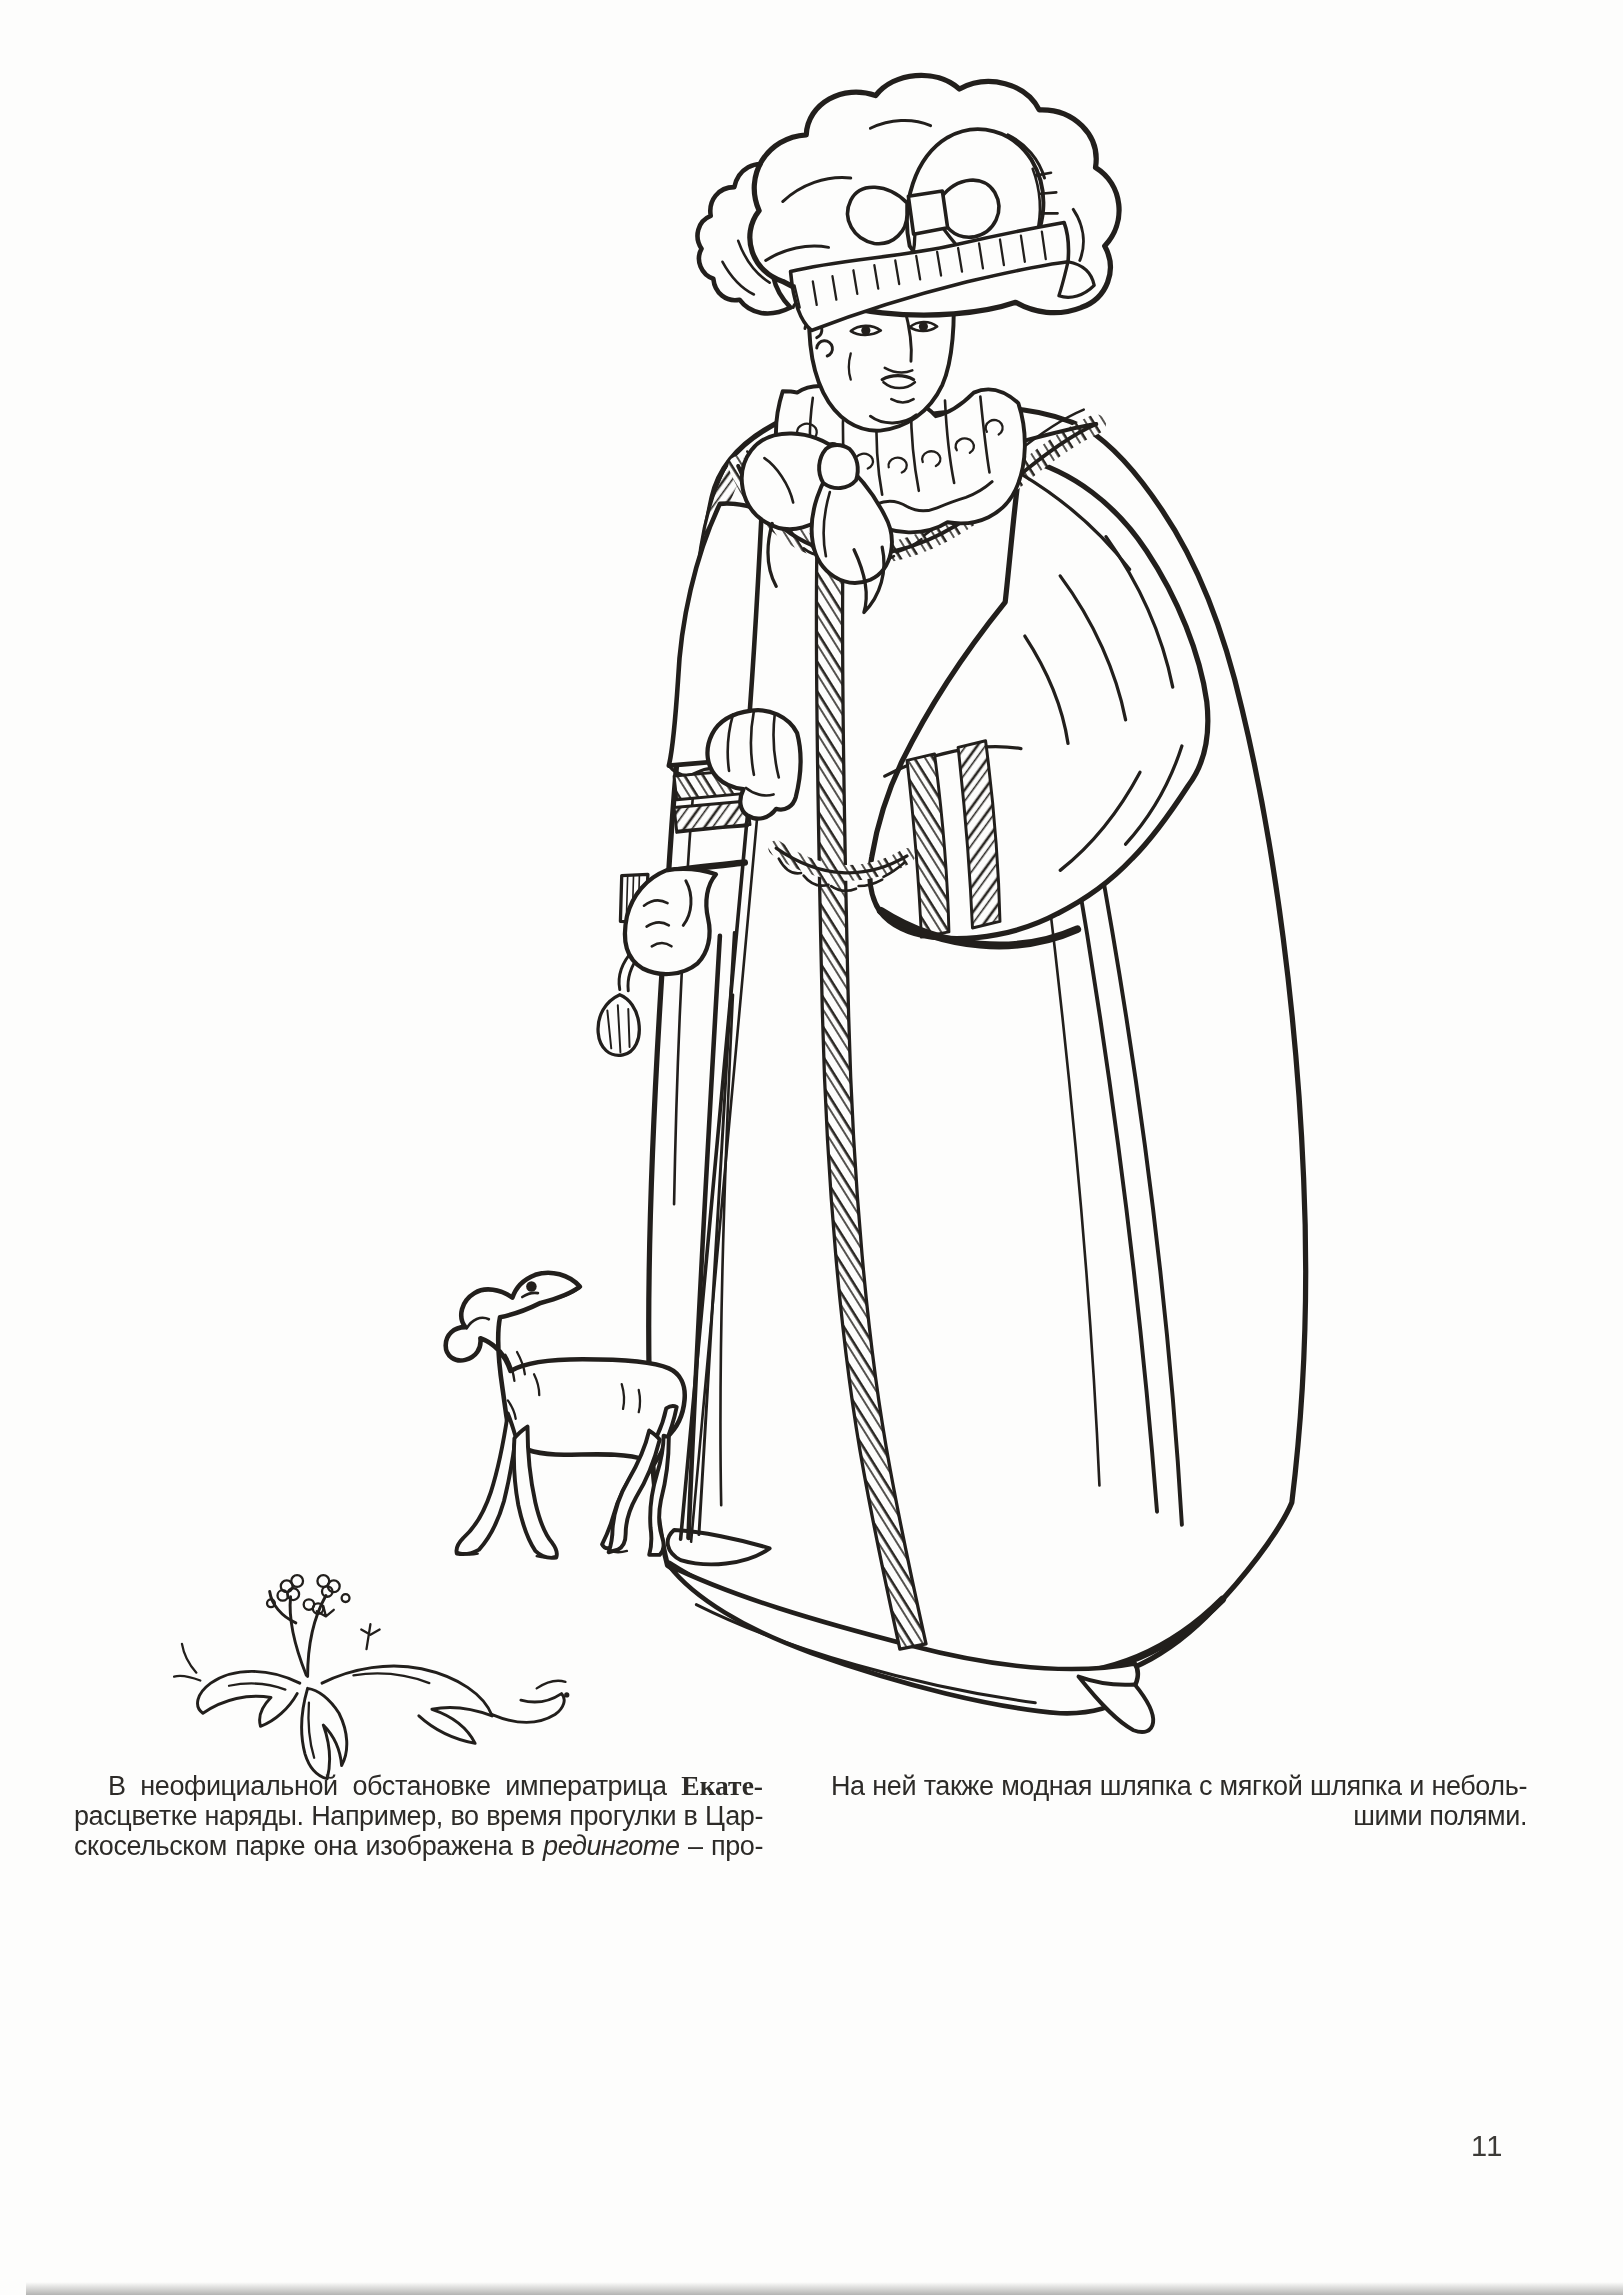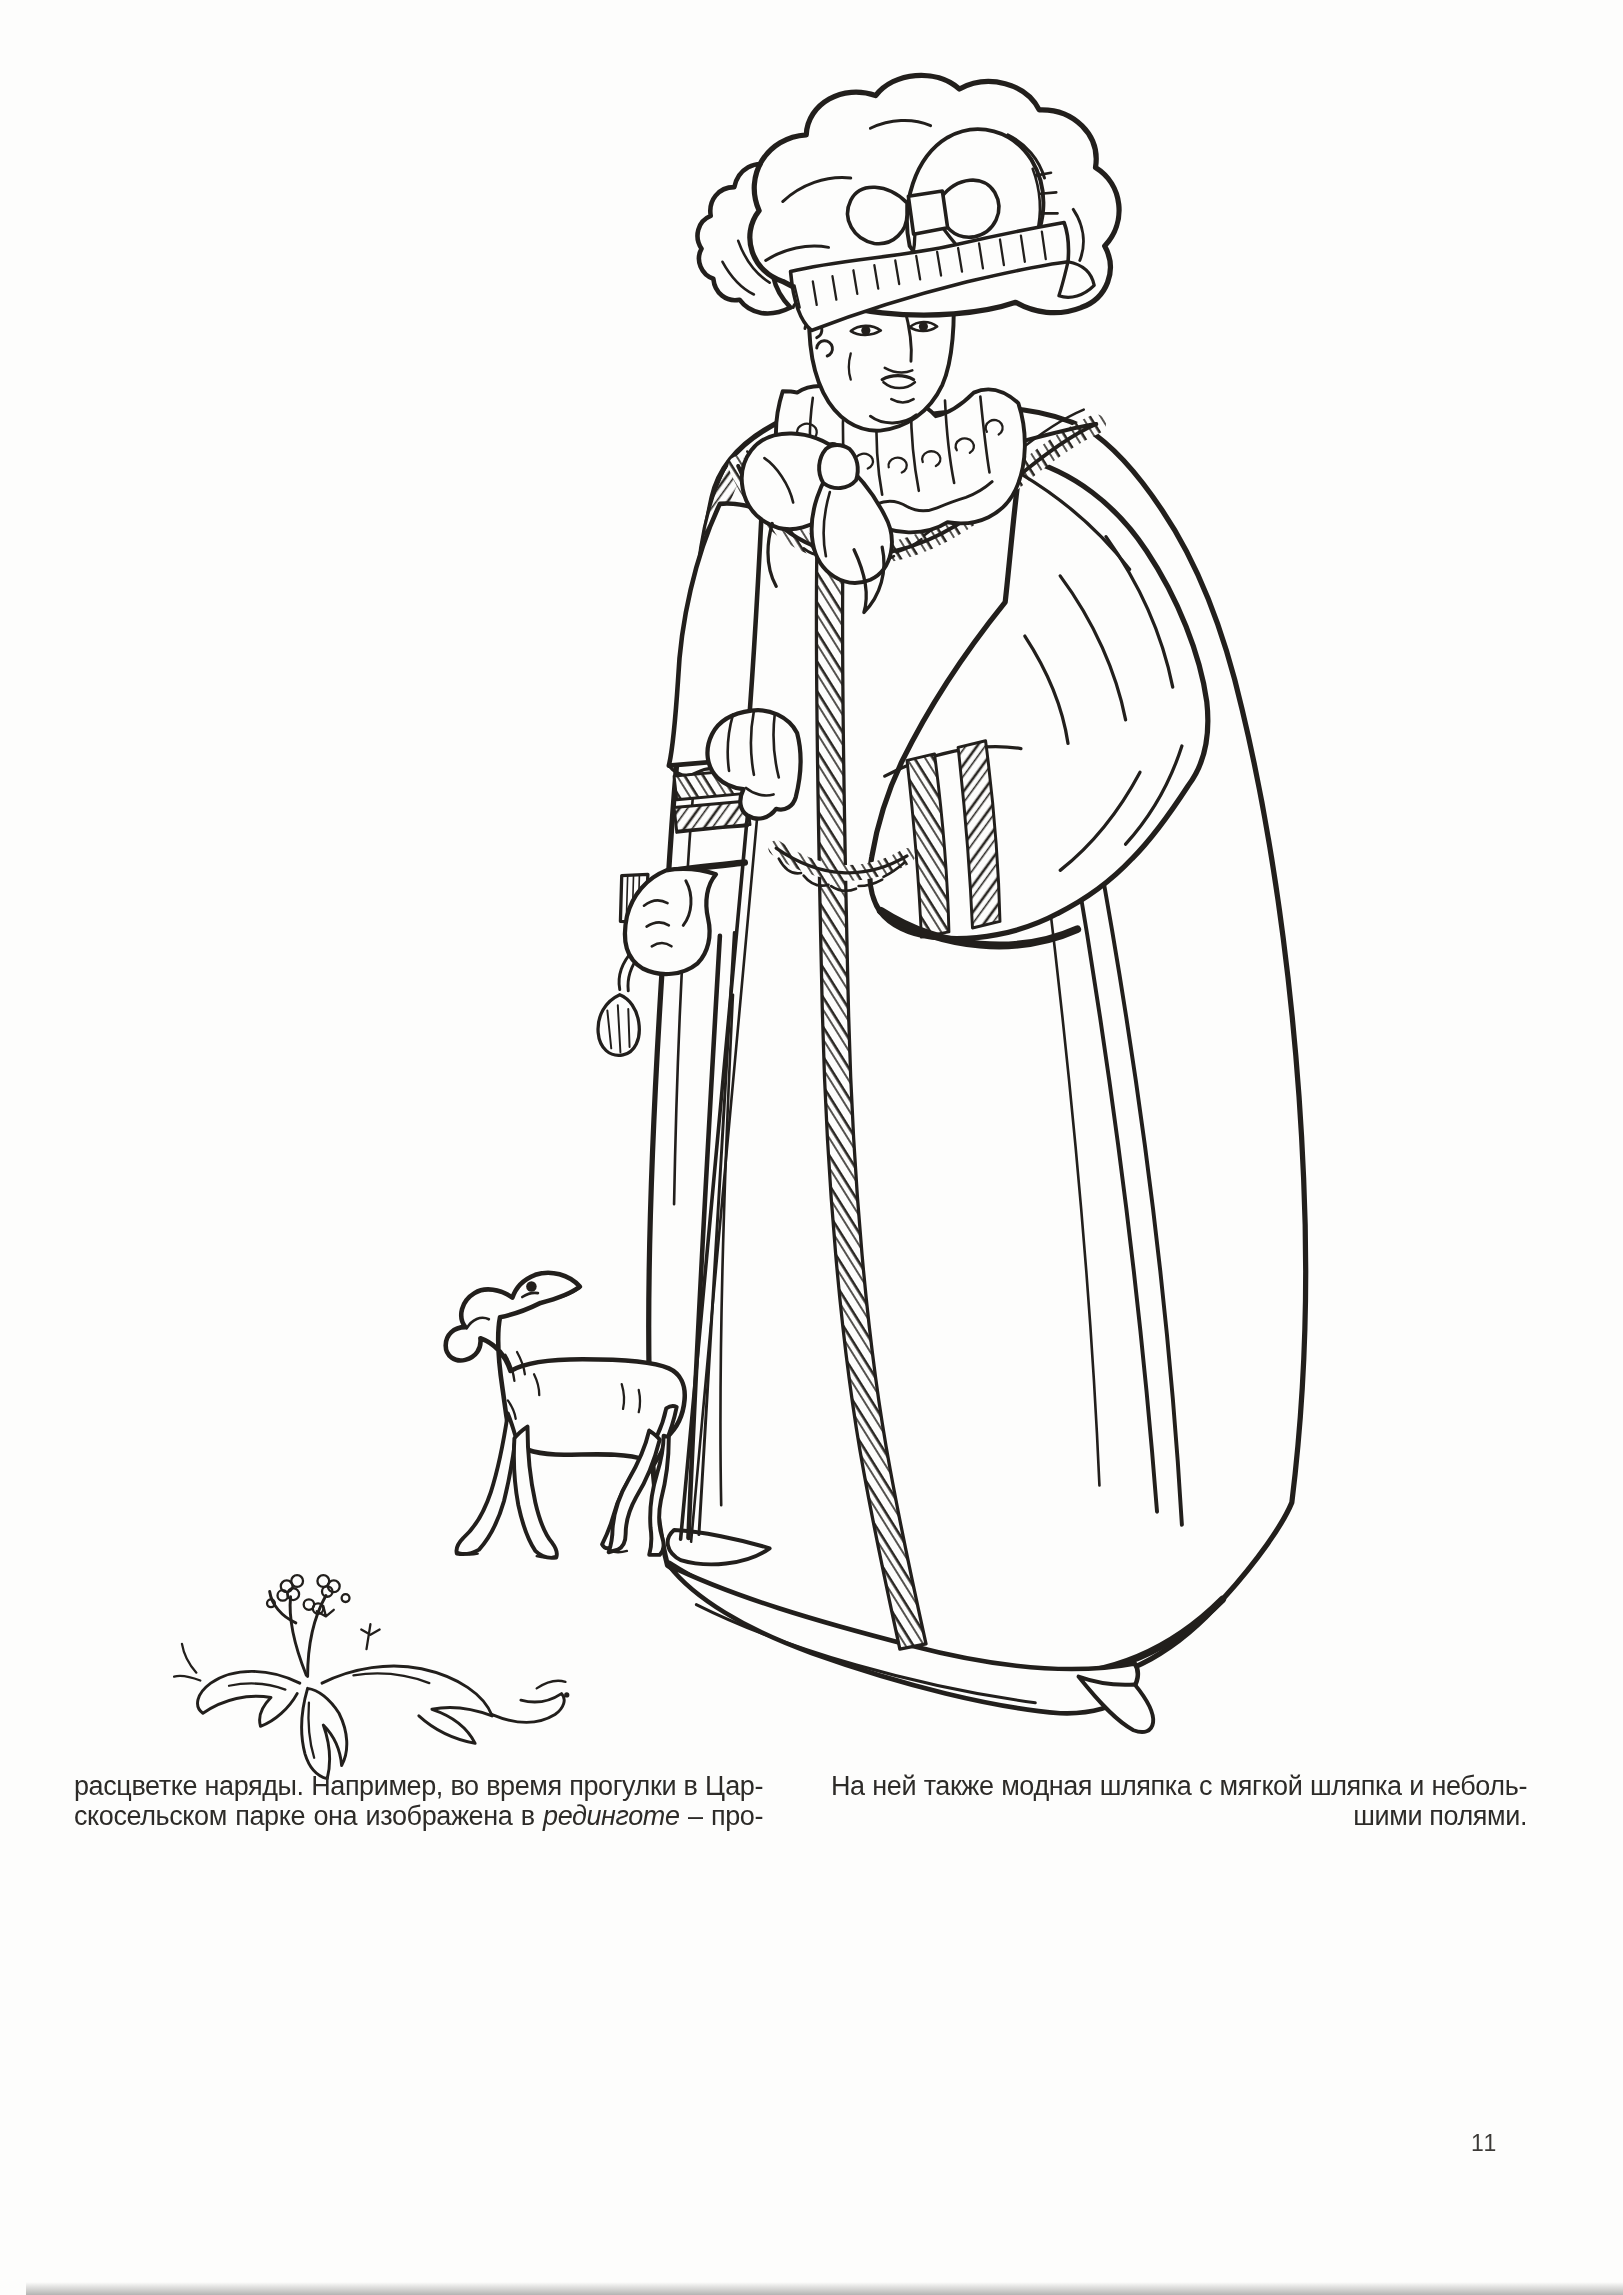--- a/index.html
+++ b/index.html
@@ -12,21 +12,21 @@
   }
   .art{position:absolute;left:0;top:0;width:1623px;height:2295px;}
   .col{position:absolute;color:#2d2b28;font-size:27px;line-height:30px;letter-spacing:-0.4px;}
   .col p{margin:0;text-align:justify;text-align-last:justify;}
   .col p.plain{text-align:right;text-align-last:auto;}
   .col .b{font-family:"Liberation Serif","DejaVu Serif",serif;font-weight:700;font-size:27.5px;letter-spacing:0;}
   .col .i{font-style:italic;margin-top:33px;}
   .ind{display:inline-block;width:34px;}
   .left-col{left:74px;top:1771px;width:689px;}
   .right-col{left:831px;top:1771px;width:696px;}
-  .pageno{position:absolute;left:1471px;top:2130px;font-size:23px;color:#3c3a37;letter-spacing:1.3px;}
+  .pageno{position:absolute;left:1471px;top:2130px;font-size:29px;color:#3c3a37;letter-spacing:1.3px;}
   .scan-edge{
     position:absolute;left:26px;right:0;bottom:0;height:13px;
     background:linear-gradient(to bottom,rgba(150,150,148,0),rgba(120,120,118,0.55));
   }
 </style>
 </head>
 <body>
 
 <div class="page">
 
@@ -317,20 +317,21 @@
       <path stroke-width="3.5" d="M540,2560 C580,2554 620,2558 656,2572"></path>
       <path d="M752,2620 C790,2636 822,2636 848,2620 C862,2610 866,2596 858,2588 C840,2600 818,2604 796,2598"></path>
       <path stroke-width="3.5" d="M820,2580 q24,-16 44,-10"></path>
       <circle cx="866" cy="2590" r="4" fill="#221f1c" stroke="none"></circle>
       <path stroke-width="3.5" d="M300,2556 q-18,-20 -22,-44 M306,2568 q-26,-10 -40,-6"></path>
     </g>
   </g>
 </svg>
 
   <div class="col left-col">
+    <p><span class="ind"></span><span>В неофициальной обстановке императрица </span><span class="b">Екате-</span></p>
     <p><span>расцветке наряды. Например, во время прогулки в Цар-</span></p>
     <p><span>скосельском парке она изображена в </span><span class="i">рединготе</span><span> – про-</span></p>
   </div>
 
   <div class="col right-col">
     <p><span>На ней также модная шляпка с мягкой шляпка и неболь-</span></p>
     <p class="plain"><span>шими полями.</span></p>
   </div>
 
   <div class="pageno">11</div>

